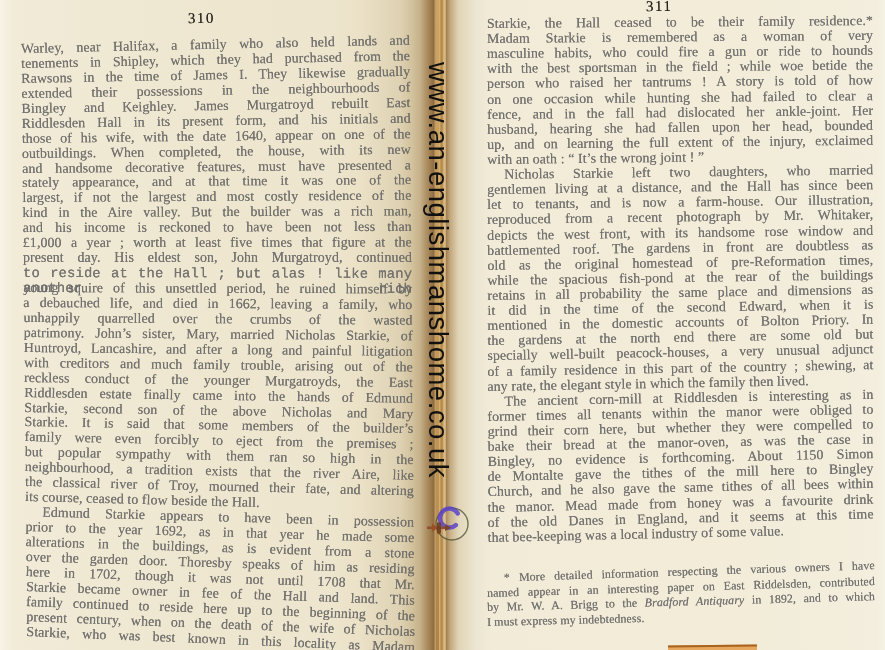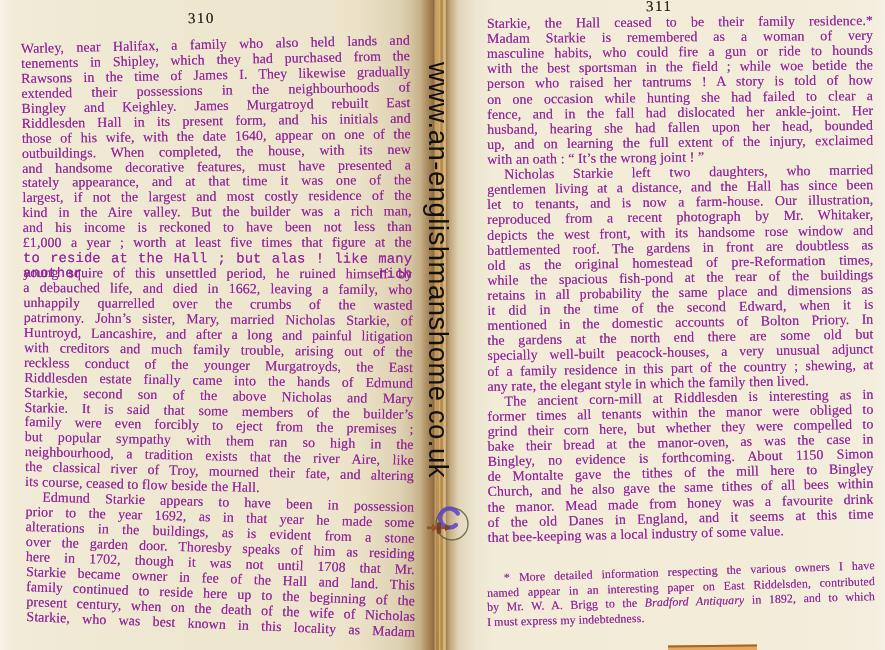--- a/index.html
+++ b/index.html
@@ -20,21 +20,21 @@
   .gutter{
     position:absolute;left:434px;top:0;width:12px;height:650px;
     background:linear-gradient(90deg,#9c7748 0px,#caa873 2px,#ecdfba 4px,#c89d5e 6px,#b2833f 8px,#d9bf8d 10px,#c8a878 12px);
   }
   .crease-line{
     position:absolute;left:436px;top:0;width:3px;height:650px;
     background:linear-gradient(180deg,#caa05a 0%,#c49a52 40%,#b98d48 75%,#a87c3e 100%);
     opacity:.9;
   }
   
-  .textblock{position:absolute;color:#a21caf;}
+  .textblock{position:absolute;color:#737373;}
   .tb-left{left:21px;top:42px;width:389px;font-size:13.9px;}
   .tb-right{left:487px;top:16px;width:386px;font-size:13.9px;}
   .tb-foot{left:487px;top:571px;width:388px;font-size:11.9px;}
   .line{
     text-align:justify;text-align-last:justify;
     white-space:nowrap;white-space:normal;
     height:14.95px;line-height:14.95px;
     transform-origin:0 50%;
     text-shadow:0 0 .4px rgba(30,25,20,.55);
     letter-spacing:.1px;
@@ -98,20 +98,21 @@
       <div class="line" style="transform: translateX(0.56px) rotate(-0.886deg);">Bingley and Keighley.  James Murgatroyd rebuilt East</div>
       <div class="line" style="transform: translateX(0.7px) rotate(-0.795deg);">Riddlesden Hall in its present form, and his initials and</div>
       <div class="line" style="transform: translateX(0.84px) rotate(-0.704deg);">those of his wife, with the date 1640, appear on one of the</div>
       <div class="line" style="transform: translateX(0.98px) rotate(-0.613deg);">outbuildings.  When completed, the house, with its new</div>
       <div class="line" style="transform: translateX(1.12px) rotate(-0.522deg);">and handsome decorative features, must have presented a</div>
       <div class="line" style="transform: translateX(1.26px) rotate(-0.431deg);">stately appearance, and at that time it was one of the</div>
       <div class="line" style="transform: translateX(1.4px) rotate(-0.34deg);">largest, if not the largest and most costly residence of the</div>
       <div class="line" style="transform: translateX(1.54px) rotate(-0.249deg);">kind in the Aire valley.  But the builder was a rich man,</div>
       <div class="line" style="transform: translateX(1.68px) rotate(-0.158deg);">and his income is reckoned to have been not less than</div>
       <div class="line" style="transform: translateX(1.82px) rotate(-0.067deg);">£1,000 a year ; worth at least five times that figure at the</div>
+      <div class="line" style="transform: translateX(1.96px) rotate(0.024deg);">present day.  His eldest son, John Murgatroyd, continued</div>
       <div class="line" style="transform: translateX(2.1px) rotate(0.115deg); font-family: Liberation Mono, monospace;">to reside at the Hall ; but alas ! like many another rich</div>
       <div class="line" style="transform: translateX(2.24px) rotate(0.206deg);">young squire of this unsettled period, he ruined himself by</div>
       <div class="line" style="transform: translateX(2.38px) rotate(0.297deg);">a debauched life, and died in 1662, leaving a family, who</div>
       <div class="line" style="transform: translateX(2.52px) rotate(0.388deg);">unhappily quarrelled over the crumbs of the wasted</div>
       <div class="line" style="transform: translateX(2.66px) rotate(0.479deg);">patrimony.  John’s sister, Mary, married Nicholas Starkie, of</div>
       <div class="line" style="transform: translateX(2.8px) rotate(0.571deg);">Huntroyd, Lancashire, and after a long and painful litigation</div>
       <div class="line" style="transform: translateX(2.94px) rotate(0.662deg);">with creditors and much family trouble, arising out of the</div>
       <div class="line" style="transform: translateX(3.08px) rotate(0.753deg);">reckless conduct of the younger Murgatroyds, the East</div>
       <div class="line" style="transform: translateX(3.22px) rotate(0.844deg);">Riddlesden estate finally came into the hands of Edmund</div>
       <div class="line" style="transform: translateX(3.36px) rotate(0.935deg);">Starkie, second son of the above Nicholas and Mary</div>

